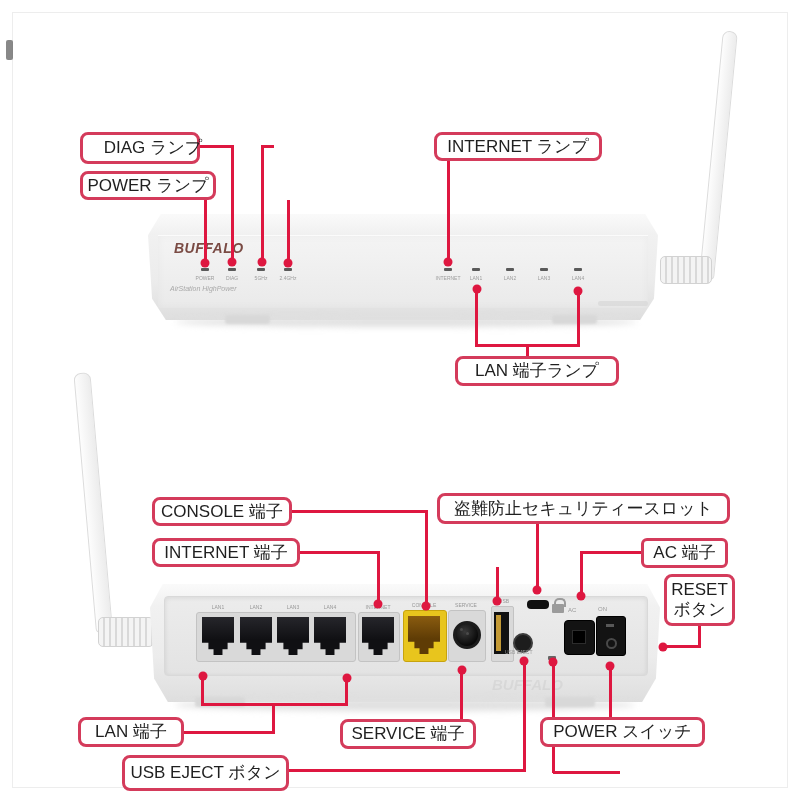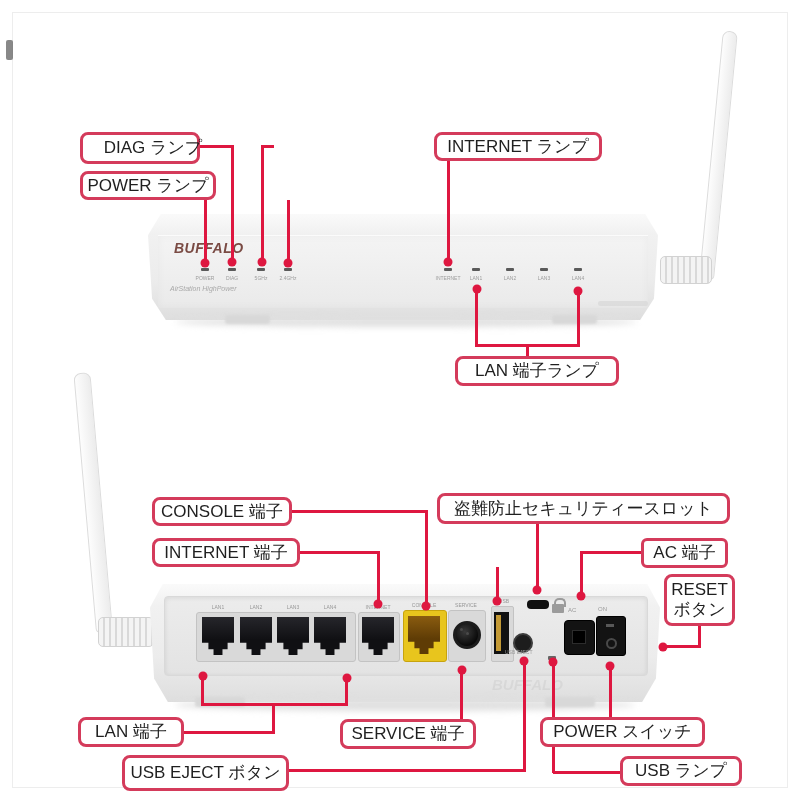--- a/index.html
+++ b/index.html
@@ -220,15 +220,14 @@
     <div class="lbl" style="left:437px;top:493px;width:293px;height:31px;">盗難防止セキュリティースロット</div>
     <div class="lbl" style="left:641px;top:538px;width:87px;height:30px;border-radius:6px;">AC 端子</div>
     <div class="lbl" style="left:664px;top:574px;width:71px;height:52px;flex-direction:column;">
       <span>RESET</span>
       <span>ボタン</span>
     </div>
     <div class="lbl" style="left:78px;top:717px;width:106px;height:30px;">LAN 端子</div>
     <div class="lbl" style="left:340px;top:719px;width:136px;height:30px;">SERVICE 端子</div>
     <div class="lbl" style="left:78px;top:755px;width:167px;height:36px;margin-left:44px;">USB EJECT ボタン</div>
     <div class="lbl" style="left:540px;top:717px;width:165px;height:30px;">POWER スイッチ</div>
-    <div class="lbl" style="left:620px;top:756px;width:122px;height:30px;">USB ランプ</div>
   </div>
 </div>
 
 </body></html>

